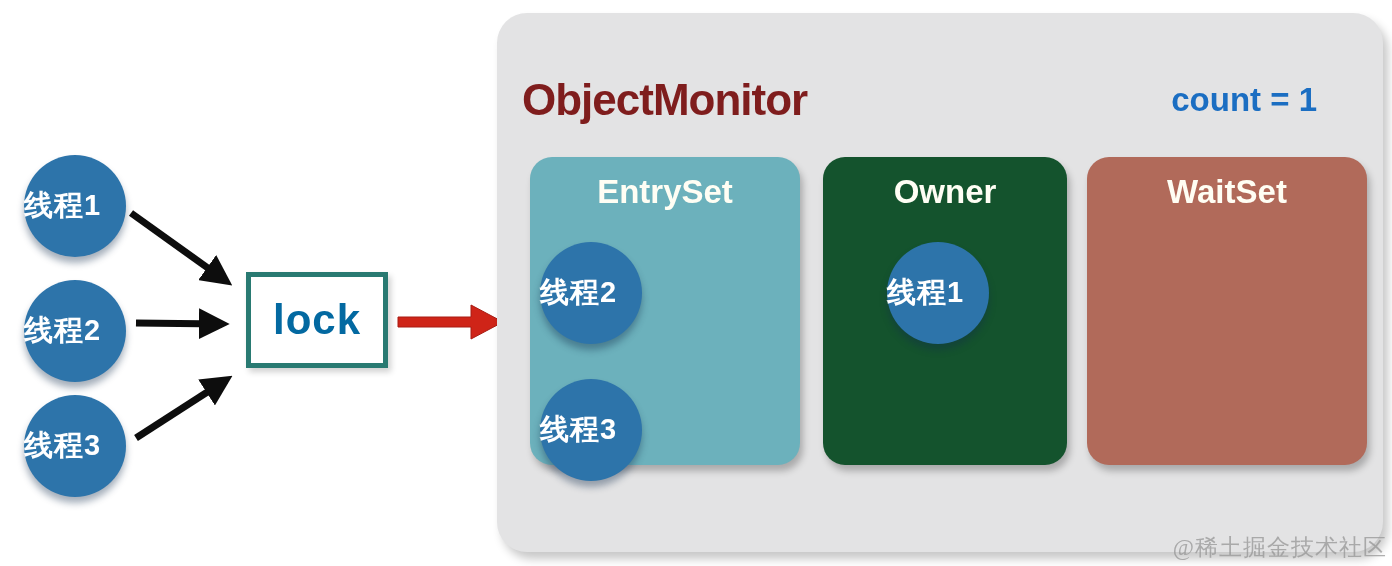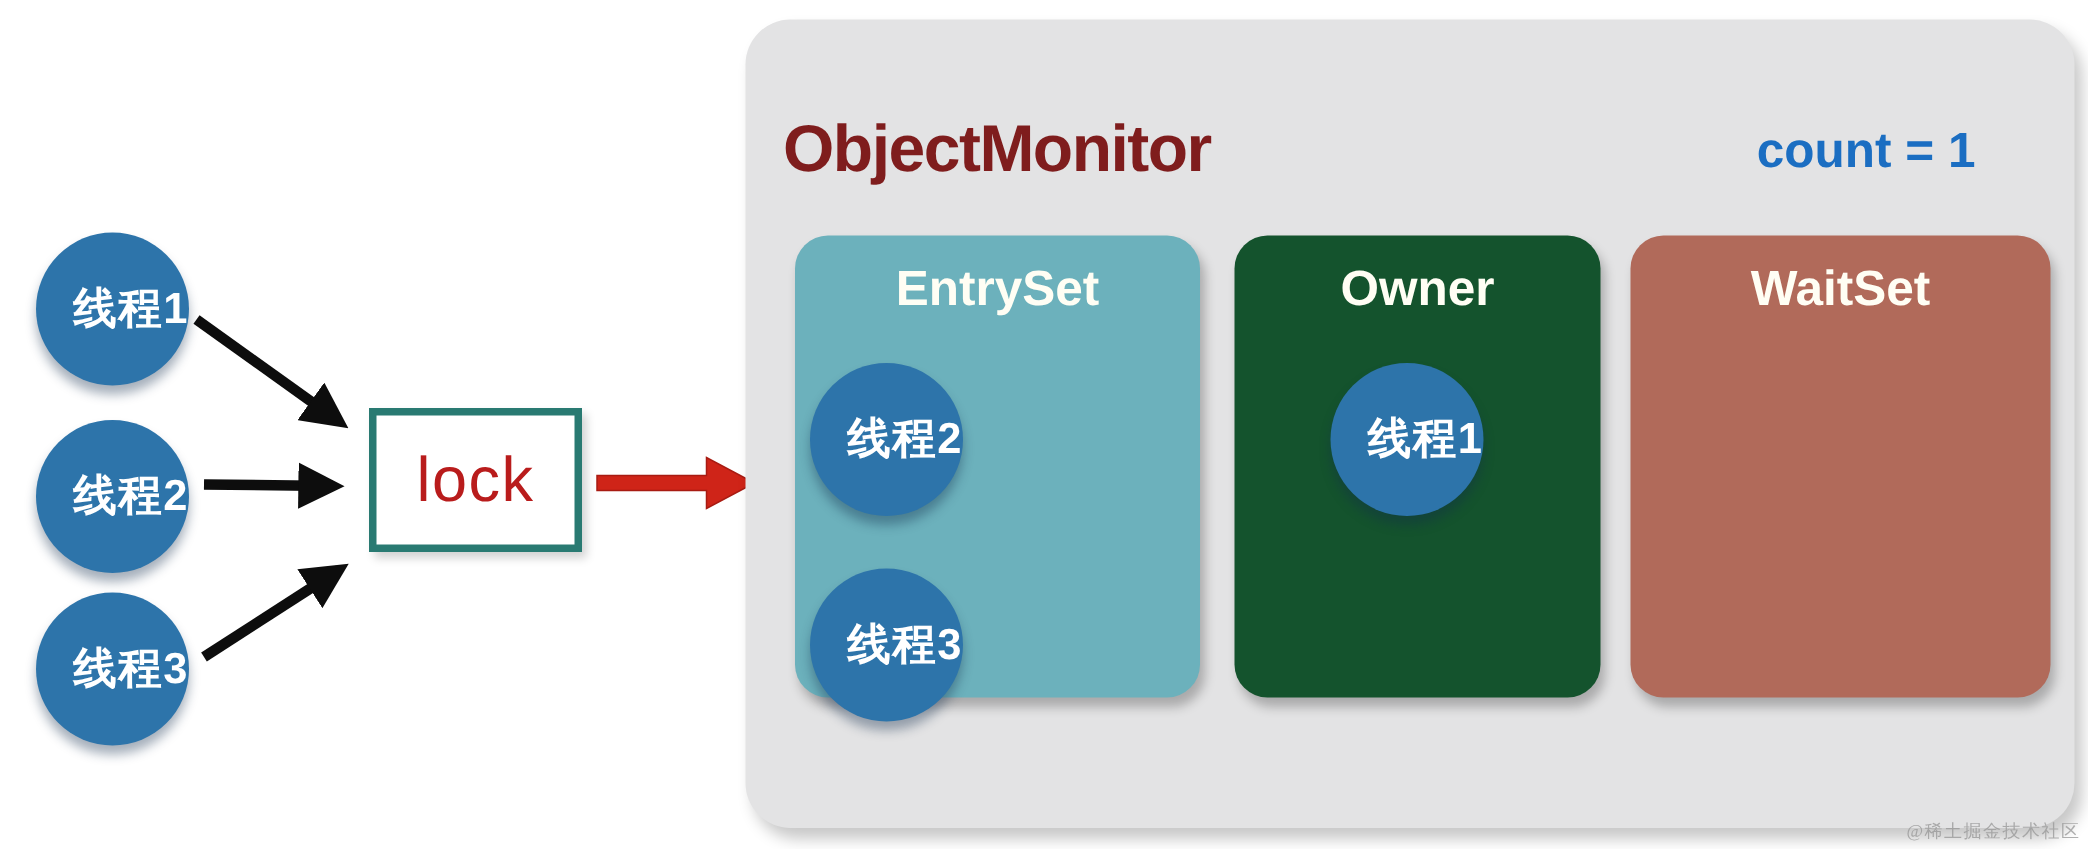--- a/index.html
+++ b/index.html
@@ -24,21 +24,21 @@
   
   .thread-circle {
     position: absolute;
     width: 102px;
     height: 102px;
     border-radius: 50%;
     background: #2d74aa;
     box-shadow: 0 6px 7px rgba(18, 45, 75, 0.38);
     display: flex;
     align-items: center;
-    justify-content: flex-end;
+    justify-content: flex-start;
   }
   .thread-circle span {
     color: #ffffff;
     font-weight: bold;
     font-size: 29px;
     letter-spacing: 1px;
     white-space: nowrap;
   }
   .t1 { left: 24px; top: 155px; }
   .t2 { left: 24px; top: 280px; }
@@ -51,22 +51,22 @@
     background: #ffffff;
     border: 5px solid #297a72;
     box-shadow: 3px 4px 6px rgba(0,0,0,0.18);
     display: flex;
     align-items: center;
     justify-content: center;
     box-sizing: border-box;
   }
   .lock-box span {
     font-size: 42px;
-    color: #b91c1c;
-    font-weight: 400;
+    color: #0369a1;
+    font-weight: 700;
     letter-spacing: 1px;
   }
   
   .monitor {
     position: absolute;
     left: 497px; top: 13px;
     width: 886px; height: 539px;
     background: #e3e3e4;
     border-radius: 30px;
     box-shadow: 5px 7px 10px rgba(0,0,0,0.22);
@@ -106,21 +106,21 @@
     font-weight: bold;
   }
   
   .c-entry1 { left: 10px; top: 85px; }
   .c-entry2 { left: 10px; top: 222px; }
   .c-owner1 { left: 64px; top: 85px; }
   
   .watermark {
     position: absolute;
     right: 5px; bottom: 3px;
-    font-size: 12px;
+    font-size: 23px;
     color: rgba(150,150,150,0.75);
     font-family: "Liberation Serif", "DejaVu Serif", serif;
     letter-spacing: 1px;
   }
 </style>
 </head>
 <body>
 
 <div class="stage">
 

